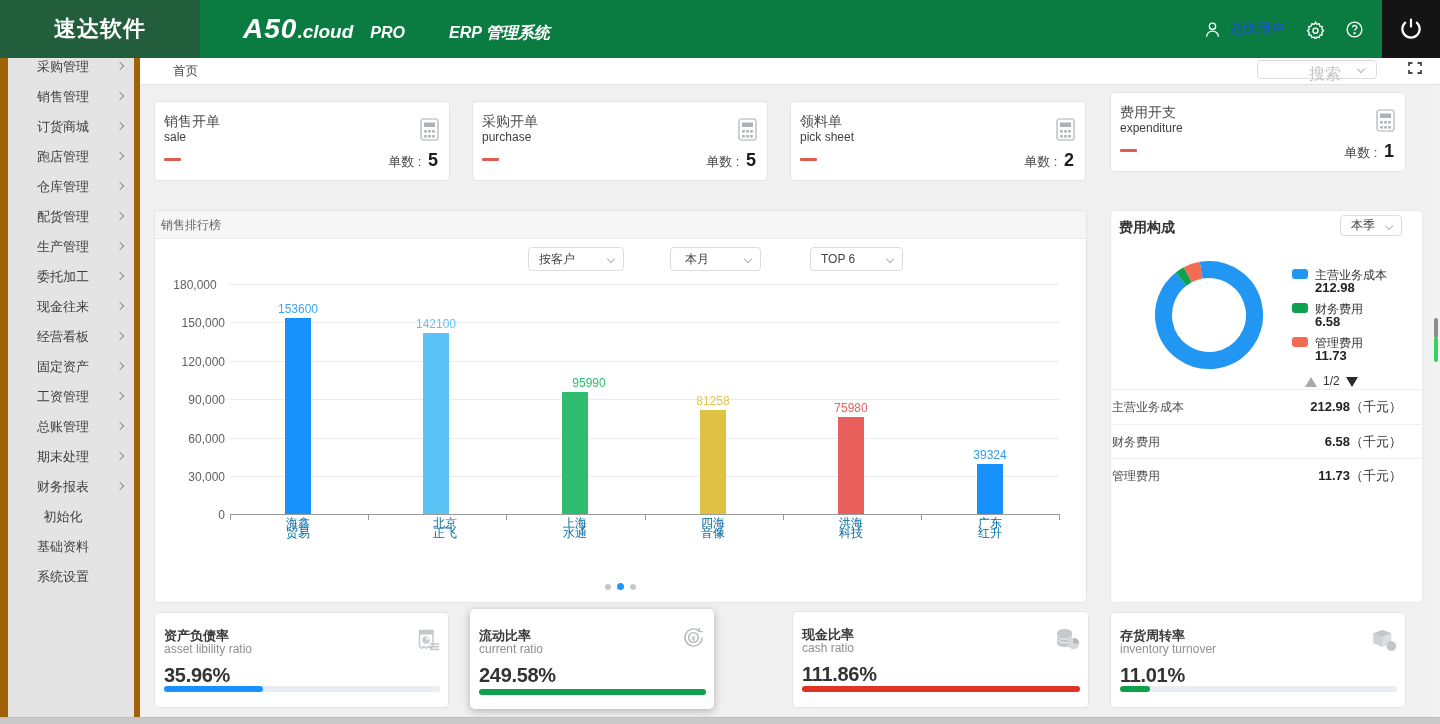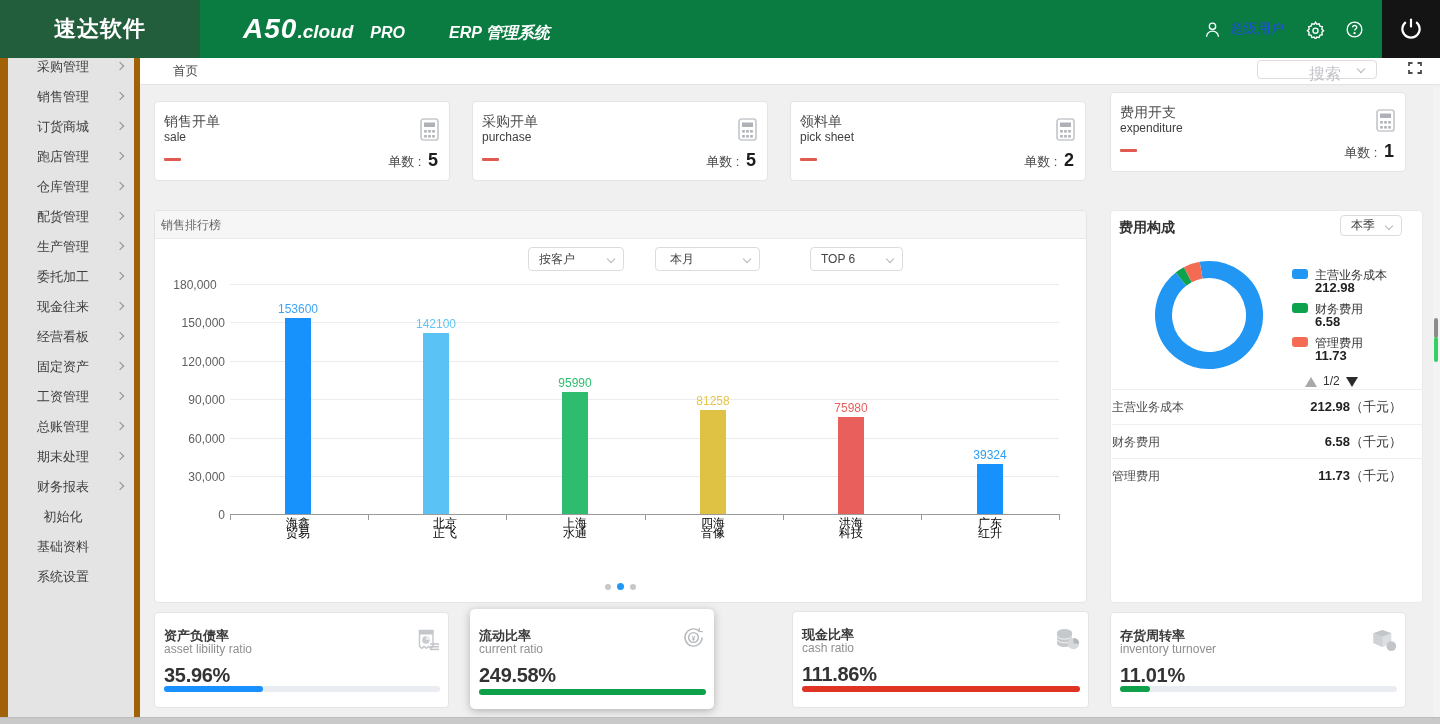--- a/index.html
+++ b/index.html
@@ -54,21 +54,21 @@
 #chart-card{left:154px;top:210px;width:933px;height:393px;}
 #cc-head{position:absolute;left:0;top:0;width:100%;height:28px;background:#f6f6f6;border-bottom:1px solid #e9e9e9;border-radius:4px 4px 0 0;font-size:12px;color:#666;line-height:28px;padding-left:6px;}
 .sel{position:absolute;height:24px;border:1px solid #dcdcdc;border-radius:4px;background:#fff;font-size:12px;color:#444;line-height:22px;padding-left:10px;}
 .sel .sc{position:absolute;right:9px;top:8px;width:6px;height:6px;border-right:1px solid #b5b5b5;border-bottom:1px solid #b5b5b5;transform:rotate(45deg);}
 .gline{position:absolute;left:75px;width:829px;height:1px;background:#ececec;}
 .ylab{position:absolute;left:10px;width:60px;text-align:right;font-size:12px;color:#5f5f5f;}
 #xaxis{position:absolute;left:75px;top:303px;width:830px;height:1px;background:#9a9a9a;}
 .tick{position:absolute;top:304px;width:1px;height:5px;background:#9a9a9a;}
 .bar{position:absolute;}
 .bval{position:absolute;width:100px;text-align:center;font-size:12px;}
-.xlab{position:absolute;width:100px;top:307px;text-align:center;font-size:12px;color:#000000;line-height:10px;}
+.xlab{position:absolute;width:100px;top:307px;text-align:center;font-size:12px;color:#0369a1;line-height:10px;}
 .dots{position:absolute;left:0;top:366px;width:100%;text-align:center;}
 .dots i{display:inline-block;width:6px;height:6px;border-radius:50%;background:#c7c7c7;margin:0 3px;vertical-align:middle;}
 .dots i.on{background:#2196f3;width:7px;height:7px;}
 
 
 #rp{left:1110px;top:210px;width:313px;height:393px;background:#fff;border:1px solid #e9e9e9;border-radius:4px;}
 #rp .tt{position:absolute;left:8px;top:8px;font-size:14px;font-weight:bold;color:#333;}
 .lgd{position:absolute;left:181px;}
 .lgd .sw{position:absolute;left:0;top:2px;width:16px;height:10px;border-radius:3px;}
 .lgd .lb{position:absolute;left:23px;top:0;font-size:12px;color:#333;white-space:nowrap;}
@@ -227,21 +227,21 @@
           <rect x="4.2" y="17" width="2.6" height="2.6"></rect>
           <rect x="8.2" y="17" width="2.6" height="2.6"></rect>
           <rect x="12.2" y="17" width="2.6" height="2.6"></rect>
         </g>
       </svg>
 </div>
 
 <div class="card" id="chart-card">
   <div id="cc-head">销售排行榜</div>
   <div class="sel" style="left:373px;top:36px;width:96px;">按客户<span class="sc"></span></div>
-  <div class="sel" style="left:500px;top:36px;width:105px;padding-left:14px;">本月<span class="sc"></span></div>
+  <div class="sel" style="left:515px;top:36px;width:91px;padding-left:14px;">本月<span class="sc"></span></div>
   <div class="sel" style="left:655px;top:36px;width:93px;">TOP 6<span class="sc"></span></div>
 
   <div class="gline" style="top:73px;"></div>
   <div class="gline" style="top:111px;"></div>
   <div class="gline" style="top:150px;"></div>
   <div class="gline" style="top:188px;"></div>
   <div class="gline" style="top:227px;"></div>
   <div class="gline" style="top:265px;"></div>
   <div class="ylab" style="top:67px;text-align:center;">180,000</div>
   <div class="ylab" style="top:105px;">150,000</div>
@@ -261,21 +261,21 @@
 
   <div class="bar" style="left:130px;top:107px;width:26px;height:196px;background:#1791fb;"></div>
   <div class="bar" style="left:268px;top:122px;width:26px;height:181px;background:#5ac2f5;"></div>
   <div class="bar" style="left:407px;top:181px;width:26px;height:122px;background:#2ebd6e;"></div>
   <div class="bar" style="left:545px;top:199px;width:26px;height:104px;background:#dfc243;"></div>
   <div class="bar" style="left:683px;top:206px;width:26px;height:97px;background:#e85f5c;"></div>
   <div class="bar" style="left:822px;top:253px;width:26px;height:50px;background:#1791fb;"></div>
 
   <div class="bval" style="left:93px;top:91px;color:#3fa3f3;">153600</div>
   <div class="bval" style="left:231px;top:106px;color:#62c5f4;">142100</div>
-  <div class="bval" style="left:370px;top:165px;color:#2ebd6e;">95990</div>
+  <div class="bval" style="left:384px;top:165px;color:#2ebd6e;">95990</div>
   <div class="bval" style="left:508px;top:183px;color:#e4c64d;">81258</div>
   <div class="bval" style="left:646px;top:190px;color:#e85f5c;">75980</div>
   <div class="bval" style="left:785px;top:237px;color:#2f9df2;">39324</div>
 
   <div class="xlab" style="left:93px;">海鑫<br>贸易</div>
   <div class="xlab" style="left:240px;">北京<br>正飞</div>
   <div class="xlab" style="left:370px;">上海<br>水通</div>
   <div class="xlab" style="left:508px;">四海<br>音像</div>
   <div class="xlab" style="left:646px;">洪海<br>科技</div>
   <div class="xlab" style="left:785px;">广东<br>红升</div>

